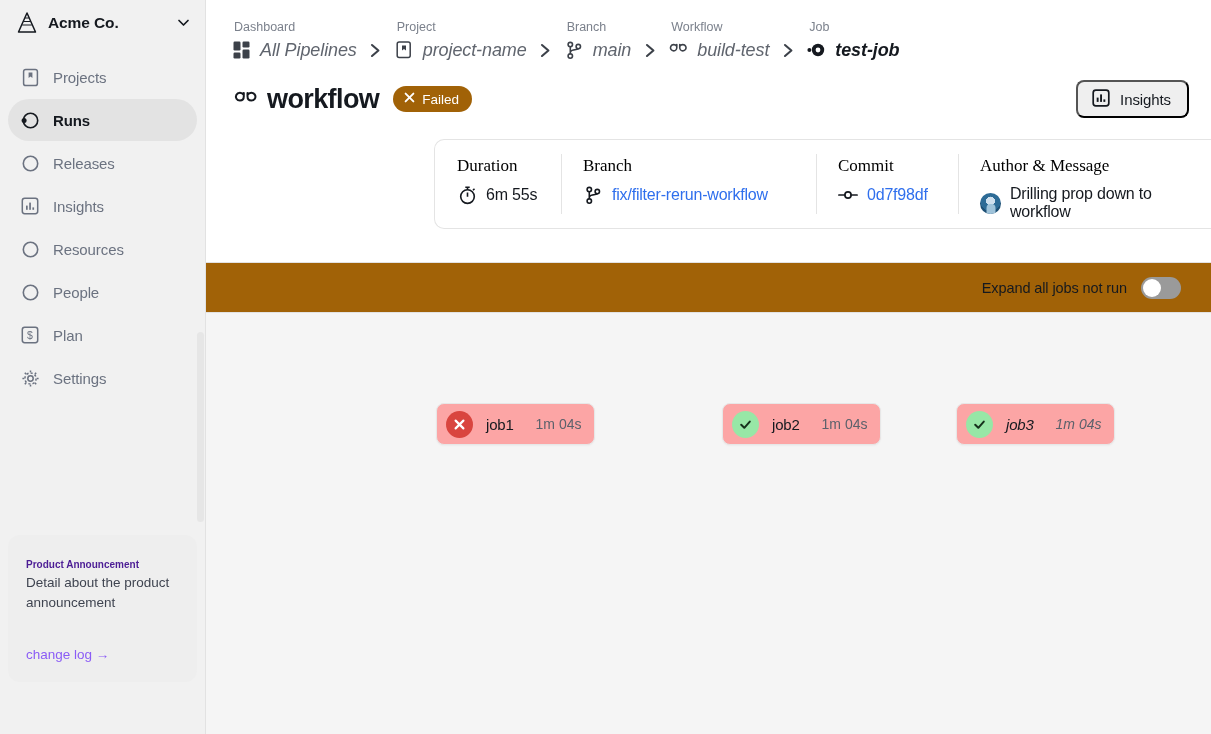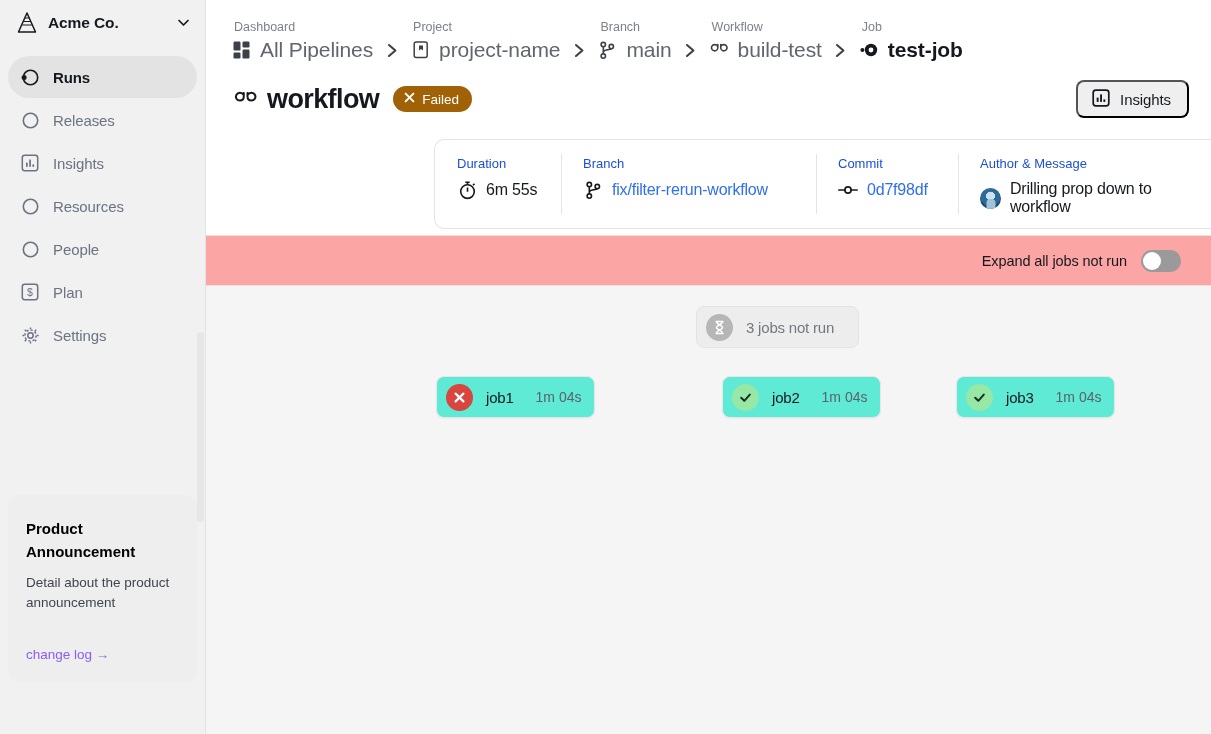--- a/index.html
+++ b/index.html
@@ -37,39 +37,39 @@
   .nav-label { font-size: 15px; color: #6b7280; letter-spacing: -0.1px; }
   .nav-item.active { background: #e3e3e3; }
   .nav-item.active .nav-label { color: #15191f; font-weight: 600; }
 
   .sidebar-spacer { flex: 1; }
 
   .announce {
     margin: 0 8px 52px 8px; padding: 22px 18px 20px 18px;
     background: #eeeeee; border-radius: 12px;
   }
-  .announce-title { font-size: 15px; font-weight: 700; color: #000000; line-height: 1.55; margin-bottom: 9px; }
+  .announce-title { font-size: 10px; font-weight: 700; color: #4c1d95; line-height: 1.55; }
   .announce-body { font-size: 13.5px; color: #3f4450; line-height: 1.5; }
   .announce-link { margin-top: 34px; font-size: 13.5px; color: #8b5cf6; cursor: pointer; display: block; }
 
   .sb-scroll {
     position: absolute; right: 1px; top: 332px;
     width: 7px; height: 190px; background: #e6e6e6; border-radius: 4px;
   }
 
   
   .main { flex: 1; height: 734px; display: flex; flex-direction: column; background: #fff; min-width: 0; }
 
   
   .crumbs { padding: 20px 0 0 26px; display: flex; align-items: flex-end; gap: 0; }
   .crumb { display: flex; flex-direction: column; gap: 3px; }
   .crumb-cap { font-size: 12.5px; color: #7b818c; line-height: 15px; padding-left: 2px; }
   .crumb-main { display: flex; align-items: center; gap: 9px; height: 24px; cursor: pointer; }
   .crumb-ic { width: 19px; height: 19px; flex: 0 0 19px; display:flex; align-items:center; justify-content:center; }
-  .crumb-txt { font-size: 21px; color: #60656e; letter-spacing: -0.1px; }
+  .crumb-txt { font-size: 18px; color: #60656e; letter-spacing: -0.1px; font-style: italic; }
   .crumb.last .crumb-txt { color: #15191f; font-weight: 700; }
   .sep { width: 38px; display: flex; align-items: center; justify-content: center; height: 24px; color: #3c4149; }
 
   
   .title-row { display: flex; align-items: center; padding: 18px 22px 0 28px; }
   .wf-ic { width: 24px; height: 24px; margin-right: 9px; display:flex; align-items:center; justify-content:center; }
   .wf-title { font-size: 27px; font-weight: 700; color: #15191f; letter-spacing: -0.6px; }
   .badge {
     margin-left: 14px; height: 26px; padding: 0 13px 0 10px;
     background: #a16207; color: #fff; border-radius: 13px;
@@ -89,50 +89,50 @@
     display: flex; align-items: stretch; background: #fff;
   }
   .meta-cell { padding: 16px 0 0 22px; display: flex; flex-direction: column; gap: 9px; position: relative; }
   .meta-cell + .meta-cell::before {
     content: ""; position: absolute; left: 0; top: 14px; bottom: 14px; width: 1px; background: #e4e4e4;
   }
   .meta-cell.c-dur { width: 126px; padding-left: 22px; }
   .meta-cell.c-br { width: 255px; }
   .meta-cell.c-cm { width: 142px; }
   .meta-cell.c-au { flex: 1; }
-  .meta-cap { font-size: 13px; color: #1d4ed8; }
+  .meta-cap { font-size: 17px; color: #000000; font-family: Liberation Serif, serif; }
   .meta-val { display: flex; align-items: center; gap: 9px; }
   .meta-ic { width: 20px; height: 20px; flex: 0 0 20px; display:flex; align-items:center; justify-content:center; }
   .meta-txt { font-size: 16px; color: #15191f; letter-spacing: -0.2px; }
   .meta-txt.link { color: #2f6fed; }
   .avatar {
     width: 21px; height: 21px; border-radius: 50%; flex: 0 0 21px; overflow: hidden;
     background: radial-gradient(circle at 50% 38%, #cfe0ee 0 26%, #2d6b96 27% 60%, #1d4f74 61% 100%);
     position: relative;
   }
   .avatar::after {
     content:""; position:absolute; left:50%; top:55%; transform:translateX(-50%);
     width:9px; height:10px; border-radius:4px 4px 0 0; background:#9fc3da;
   }
 
   
   .toolbar {
-    margin-top: 6px; height: 51px; background: #fca5a5;
+    margin-top: 33px; height: 51px; background: #a16207;
     border-top: 1px solid #e2e2e2; border-bottom: 1px solid #e2e2e2;
     display: flex; align-items: center; justify-content: flex-end; padding-right: 30px; gap: 14px;
   }
   .tb-label { font-size: 14.5px; color: #15191f; letter-spacing: -0.1px; }
   .toggle { width: 40px; height: 22px; border-radius: 11px; background: #9a9a9a; position: relative; cursor: pointer; flex: 0 0 40px; }
   .toggle .knob { position: absolute; left: 2px; top: 2px; width: 18px; height: 18px; border-radius: 50%; background: #fff; }
 
   
   .graph { flex: 1; background: #f5f5f5; position: relative; overflow: hidden; }
   .edges { position: absolute; inset: 0; }
   .node {
-    position: absolute; height: 42px; background: #5eead4;
+    position: absolute; height: 42px; background: #fca5a5;
     border: 1px solid #e7e7e7; border-radius: 8px;
     display: flex; align-items: center; padding: 0 14px 0 9px; gap: 0;
     box-shadow: 0 1px 2px rgba(0,0,0,0.04); cursor: pointer;
   }
   .node.ghost { background: #ededed; border-color: #e3e3e3; box-shadow: none; }
   .node .st { width: 27px; height: 27px; border-radius: 50%; flex: 0 0 27px; display:flex; align-items:center; justify-content:center; }
   .st.fail { background: #d9453f; }
   .st.ok { background: #97e7a6; }
   .st.skip { background: #b6b6b6; }
   .node-name { font-size: 15px; color: #15191f; letter-spacing: -0.2px; margin-left: 13px; white-space: nowrap; }
@@ -157,20 +157,29 @@
       <span class="org-name">Acme Co.</span>
       <span class="chev">
         <svg width="15" height="15" viewBox="0 0 15 15">
             <path d="M3 5.5 L7.5 10 L12 5.5" fill="none" stroke="#15191f" stroke-width="1.7" stroke-linecap="round" stroke-linejoin="round"></path>
           </svg>
       </span>
     </div>
 
     <nav class="nav">
 
+      <div class="nav-item">
+        <span class="ic">
+          <svg width="17" height="19" viewBox="0 0 17 19">
+              <rect x="1.6" y="1.4" width="13.8" height="16.2" rx="2.2" fill="none" stroke="#6b7280" stroke-width="1.5"></rect>
+              <path d="M6.6 4.6h3.8v5.4L8.5 8.5 6.6 10z" fill="#6b7280"></path>
+            </svg>
+        </span>
+        <span class="nav-label">Projects</span>
+      </div>
 
       <div class="nav-item active">
         <span class="ic">
           <svg width="19" height="19" viewBox="0 0 19 19">
               <circle cx="9.5" cy="9.5" r="7.2" fill="none" stroke="#15191f" stroke-width="1.6"></circle>
               <circle cx="3.1" cy="9.5" r="2.5" fill="#15191f"></circle>
             </svg>
         </span>
         <span class="nav-label">Runs</span>
       </div>
@@ -462,50 +471,32 @@
       <div class="node" style="left:230px; top:90px; width:159px;">
         <span class="st fail">
           <svg width="15" height="15" viewBox="0 0 15 15">
               <path d="M3.6 3.6 L11.4 11.4 M11.4 3.6 L3.6 11.4" stroke="#fff" stroke-width="2.2" stroke-linecap="round"></path>
             </svg>
         </span>
         <span class="node-name">job1</span>
         <span class="node-dur">1m 04s</span>
       </div>
 
-      <div class="node ghost" style="left:490px; top:20px; width:163px;">
-        <span class="st skip">
-          <svg width="13" height="15" viewBox="0 0 13 15">
-              <g fill="none" stroke="#fff" stroke-width="1.5" stroke-linejoin="round">
-                <path d="M2.6 1.6h7.8M2.6 13.4h7.8"></path>
-                <path d="M3.4 1.6c0 3 6.2 3.9 6.2 5.9s-6.2 2.9-6.2 5.9"></path>
-                <path d="M9.6 1.6c0 3-6.2 3.9-6.2 5.9s6.2 2.9 6.2 5.9"></path>
-              </g>
-            </svg>
-        </span>
-        <span class="node-name">3 jobs not run</span>
-        <span class="node-exp">
-          <svg width="13" height="15" viewBox="0 0 13 15">
-              <rect x="0.8" y="1.3" width="2.3" height="12.4" rx="1" fill="#5c616b"></rect>
-              <path d="M6.2 4.2 L10.8 7.5 L6.2 10.8 Z" fill="#5c616b"></path>
-            </svg>
-        </span>
-      </div>
 
       <div class="node" style="left:516px; top:90px; width:159px;">
         <span class="st ok">
           <svg width="15" height="15" viewBox="0 0 15 15">
               <path d="M3.2 7.7 L6.3 10.8 L11.8 4.6" fill="none" stroke="#16321c" stroke-width="2" stroke-linecap="round" stroke-linejoin="round"></path>
             </svg>
         </span>
         <span class="node-name">job2</span>
         <span class="node-dur">1m 04s</span>
       </div>
 
-      <div class="node" style="left:750px; top:90px; width:159px;">
+      <div class="node" style="left:750px; top:90px; width:159px;font-style:italic;">
         <span class="st ok">
           <svg width="15" height="15" viewBox="0 0 15 15">
               <path d="M3.2 7.7 L6.3 10.8 L11.8 4.6" fill="none" stroke="#16321c" stroke-width="2" stroke-linecap="round" stroke-linejoin="round"></path>
             </svg>
         </span>
         <span class="node-name">job3</span>
         <span class="node-dur">1m 04s</span>
       </div>
 
     </div>

